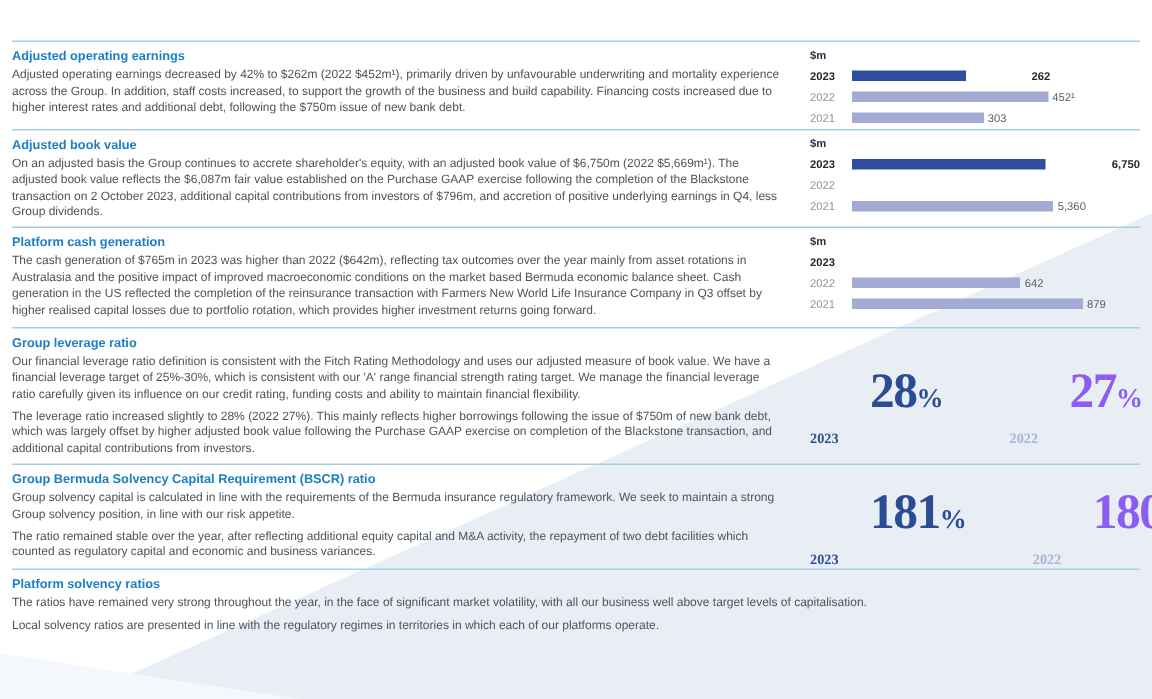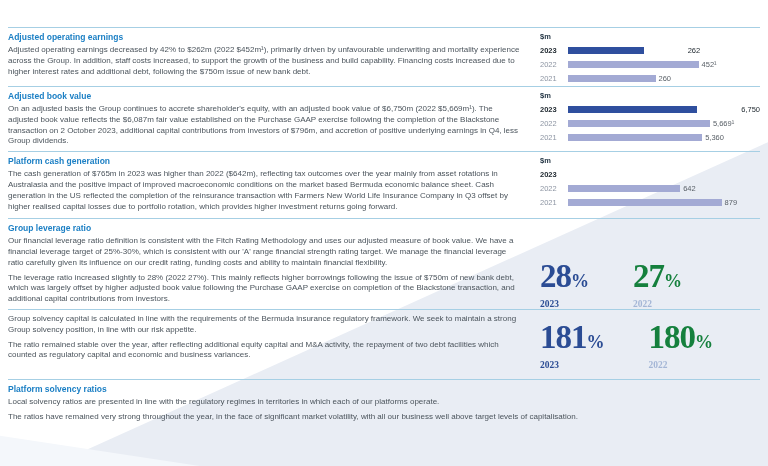--- a/index.html
+++ b/index.html
@@ -8,47 +8,47 @@
     width:768px; height:466px; position:relative; overflow:hidden;
     font-family:"Liberation Sans", sans-serif; color:#4b545c;
   }
   .bg-wedge { position:absolute; inset:0; pointer-events:none; }
   .wedge1 { background:#e9edf4; clip-path:polygon(6.6% 100%, 100% 30.5%, 100% 100%); }
   .wedge2 { background:#f4f7fb; clip-path:polygon(0 93.5%, 26% 100%, 0 100%); }
   .content { position:absolute; left:0; top:0; width:768px; height:466px; padding:27px 8px 0 8px; }
 
   .sec { border-top:1px solid #a6cfe4; padding-top:4px; display:flex; align-items:flex-start; }
   .sec-h1 { min-height:59px; } .sec-h2 { min-height:57px; } .sec-h3 { min-height:67px; }
-  .sec-h4 { min-height:85px;align-items:flex-end; } .sec-h5 { min-height:70px; } .sec-h6 { min-height:71px;flex-direction:column; }
+  .sec-h4 { min-height:85px; } .sec-h5 { min-height:70px; } .sec-h6 { min-height:71px;flex-direction:column; }
   .left { flex:0 0 512px; }
   .right { flex:1; padding-left:20px; }
 
   .heading { color:#1b7fc4; font-size:8.5px; font-weight:bold; margin-bottom:3px; }
   .para { font-size:8px; line-height:10.8px; margin-bottom:4px; }
 
   
   .chart-unit { font-size:7.5px; font-weight:bold; color:#253746; margin-bottom:1px; }
   .bar-row { display:flex; align-items:center; margin-top:5px; }
   .bar-year { flex:0 0 28px; font-size:7.5px; color:#8d95a3; }
   .bar-row.emph .bar-year { color:#232c33; font-weight:bold; }
   .bar-area { flex:1; display:flex; align-items:center; }
   .bar { height:7px; background:#a3aad4; }
   .bar-row.emph .bar { background:#2f4f9e; }
   .bar-label { font-size:7.5px; color:#5a6168; margin-left:3px; white-space:nowrap; }
-  .bar-row.emph .bar-label { color:#232c33; font-weight:normal;padding-left:41px; }
+  .bar-row.emph .bar-label { color:#232c33; font-weight:bold;padding-left:41px; }
 
   
   .stats { display:flex; gap:44px; }
   .stat-pad-lg { padding-top:16px; }
   .stat-pad-sm { padding-top:6px; }
-  .stat-num { font-family:"Liberation Serif", serif; font-weight:bold; font-size:33px; line-height:34px; letter-spacing:-1px; }
+  .stat-num { font-family:"Liberation Serif", serif; font-weight:bold; font-size:33px; line-height:44px; letter-spacing:-1px;margin-left:40px; }
   .stat-num .pct { font-size:18px; letter-spacing:0; }
   .stat-year { font-family:"Liberation Serif", serif; font-size:9.5px; font-weight:bold; margin-top:1px; }
   .stat.emph .stat-num, .stat.emph .stat-year { color:#2b4c94; }
-  .stat.light .stat-num { color:#15803d; }
+  .stat.light .stat-num { color:#8b5cf6; }
   .stat.light .stat-year { color:#a4b6d6; }
 
   
   table.solvency { width:100%; border-collapse:collapse; font-size:7px; margin-top:2px; }
   table.solvency th { font-weight:bold; color:#3f474e; vertical-align:bottom; padding:2px 0 3px 0; border-bottom:1px solid #4a5258; line-height:8px; }
   table.solvency th.name { text-align:left; }
   table.solvency th.num, table.solvency td.num { text-align:right; }
   table.solvency th.hl, table.solvency td.hl { color:#8093c8; }
   table.solvency td { padding:3.5px 0; border-bottom:1px solid #ccd1d9; color:#4b545c; }
   table.solvency td.name { text-align:left; }
@@ -84,21 +84,21 @@
           <span class="bar-year">2022</span>
           <span class="bar-area">
               <span class="bar" style="width: 68%;"></span>
               <span class="bar-label">452¹</span>
             </span>
         </div>
         <div class="bar-row">
           <span class="bar-year">2021</span>
           <span class="bar-area">
               <span class="bar" style="width: 45.5841%;"></span>
-              <span class="bar-label">260</span>
+              <span class="bar-label">303</span>
             </span>
         </div>
       </div>
     </div>
   </section>
 
   <section class="sec sec-h2">
     <div class="left">
       <div class="heading">Adjusted book value</div>
       <p class="para">On an adjusted basis the Group continues to accrete shareholder's equity, with an adjusted book value of $6,750m (2022 $5,669m¹). The adjusted book value reflects the $6,087m fair value established on the Purchase GAAP exercise following the completion of the Blackstone transaction on 2 October 2023, additional capital contributions from investors of $796m, and accretion of positive underlying earnings in Q4, less Group dividends.</p>
@@ -108,24 +108,20 @@
         <div class="chart-unit">$m</div>
         <div class="bar-row emph">
           <span class="bar-year">2023</span>
           <span class="bar-area">
               <span class="bar" style="width: 88%;"></span>
               <span class="bar-label">6,750</span>
             </span>
         </div>
         <div class="bar-row">
           <span class="bar-year">2022</span>
-          <span class="bar-area">
-              <span class="bar" style="width: 73.907%;"></span>
-              <span class="bar-label">5,669¹</span>
-            </span>
         </div>
         <div class="bar-row">
           <span class="bar-year">2021</span>
           <span class="bar-area">
               <span class="bar" style="width: 69.8785%;"></span>
               <span class="bar-label">5,360</span>
             </span>
         </div>
       </div>
     </div>
@@ -175,42 +171,43 @@
         <div class="stat light">
           <div class="stat-num"><span>27</span><span class="pct">%</span></div>
           <div class="stat-year">2022</div>
         </div>
       </div>
     </div>
   </section>
 
   <section class="sec sec-h5">
     <div class="left">
+      <div class="heading">Group Bermuda Solvency Capital Requirement (BSCR) ratio</div>
       <p class="para">Group solvency capital is calculated in line with the requirements of the Bermuda insurance regulatory framework. We seek to maintain a strong Group solvency position, in line with our risk appetite.</p>
       <p class="para">The ratio remained stable over the year, after reflecting additional equity capital and M&amp;A activity, the repayment of two debt facilities which counted as regulatory capital and economic and business variances.</p>
     </div>
     <div class="right">
       <div class="stats stat-pad-sm">
         <div class="stat emph">
           <div class="stat-num"><span>181</span><span class="pct">%</span></div>
           <div class="stat-year">2023</div>
         </div>
         <div class="stat light">
           <div class="stat-num"><span>180</span><span class="pct">%</span></div>
           <div class="stat-year">2022</div>
         </div>
       </div>
     </div>
   </section>
 
   <section class="sec sec-h6">
     <div class="left">
       <div class="heading">Platform solvency ratios</div>
+      <p class="para">The ratios have remained very strong throughout the year, in the face of significant market volatility, with all our business well above target levels of capitalisation.</p>
       <p class="para">Local solvency ratios are presented in line with the regulatory regimes in territories in which each of our platforms operate.</p>
-      <p class="para">The ratios have remained very strong throughout the year, in the face of significant market volatility, with all our business well above target levels of capitalisation.</p>
     </div>
     <div class="right">
       <table class="solvency">
         <colgroup>
             <col class="c-name">
             <col class="c-n">
             <col class="c-n">
             <col class="c-n">
           </colgroup>
         <thead>

